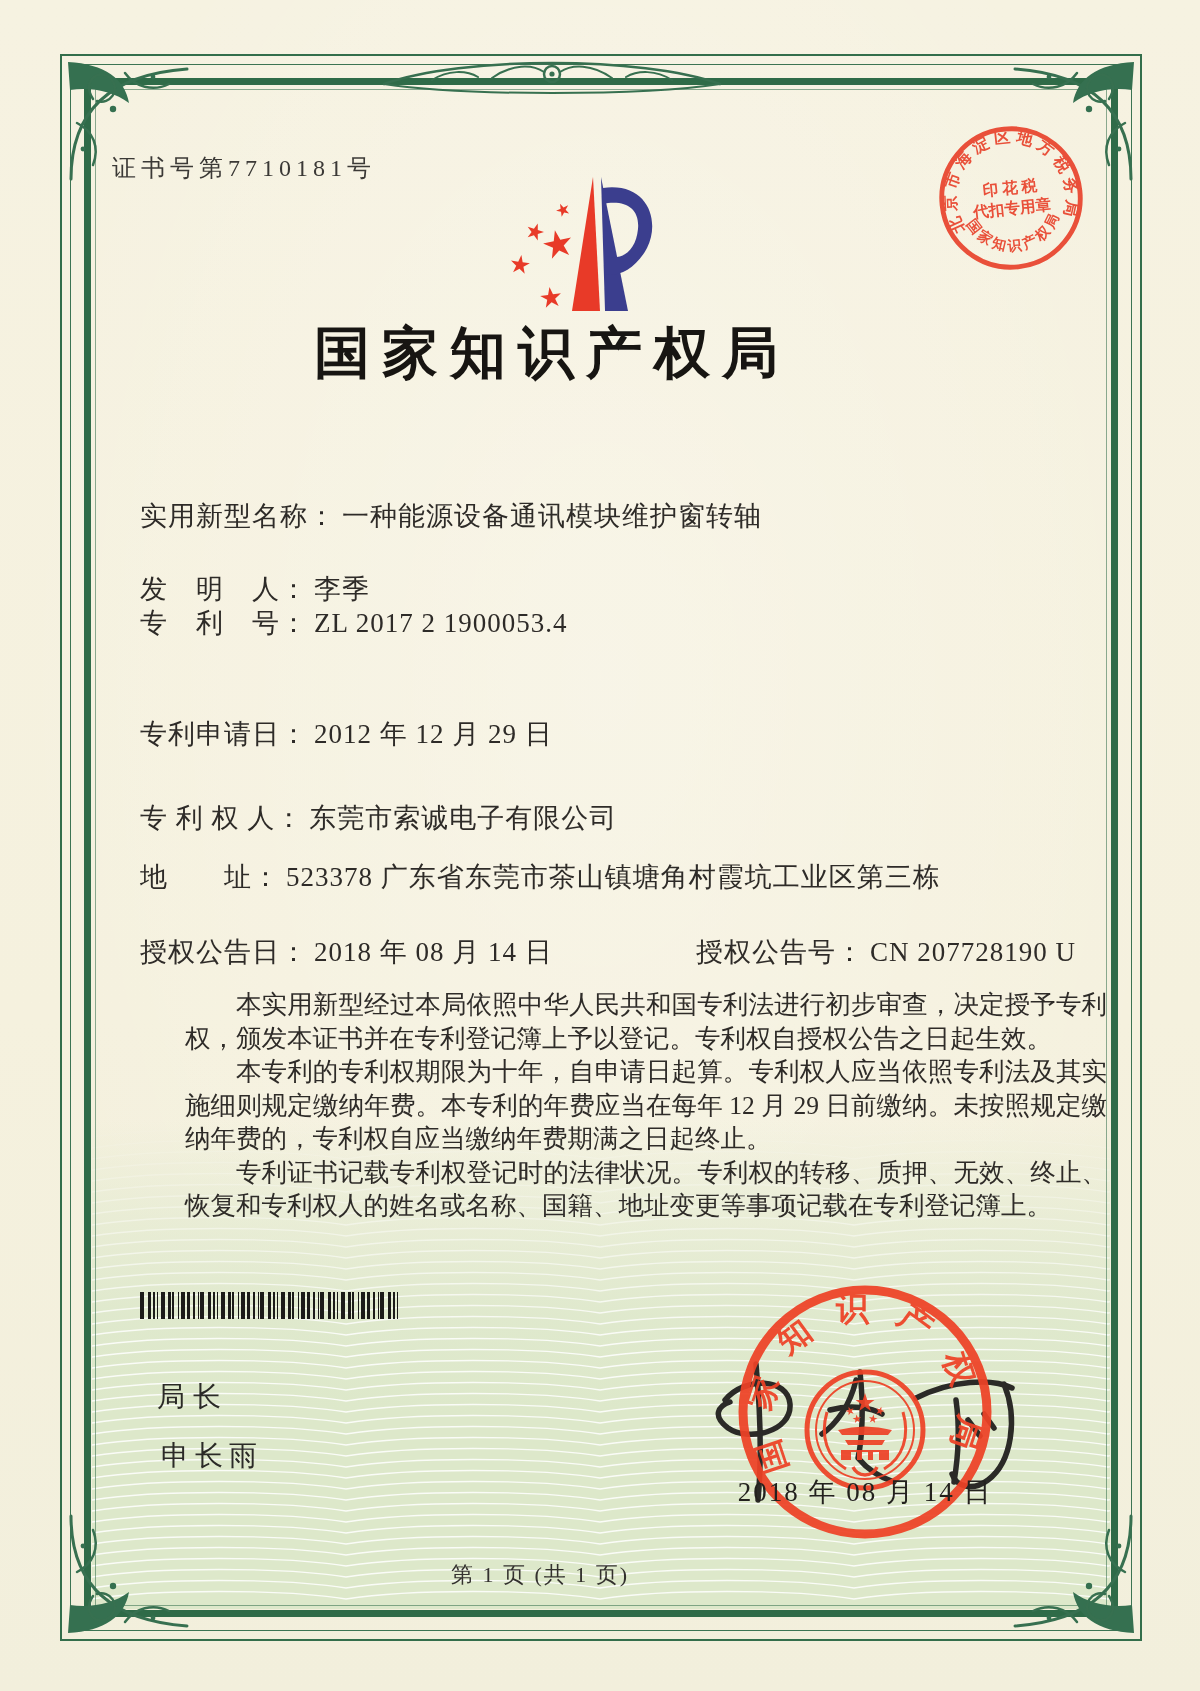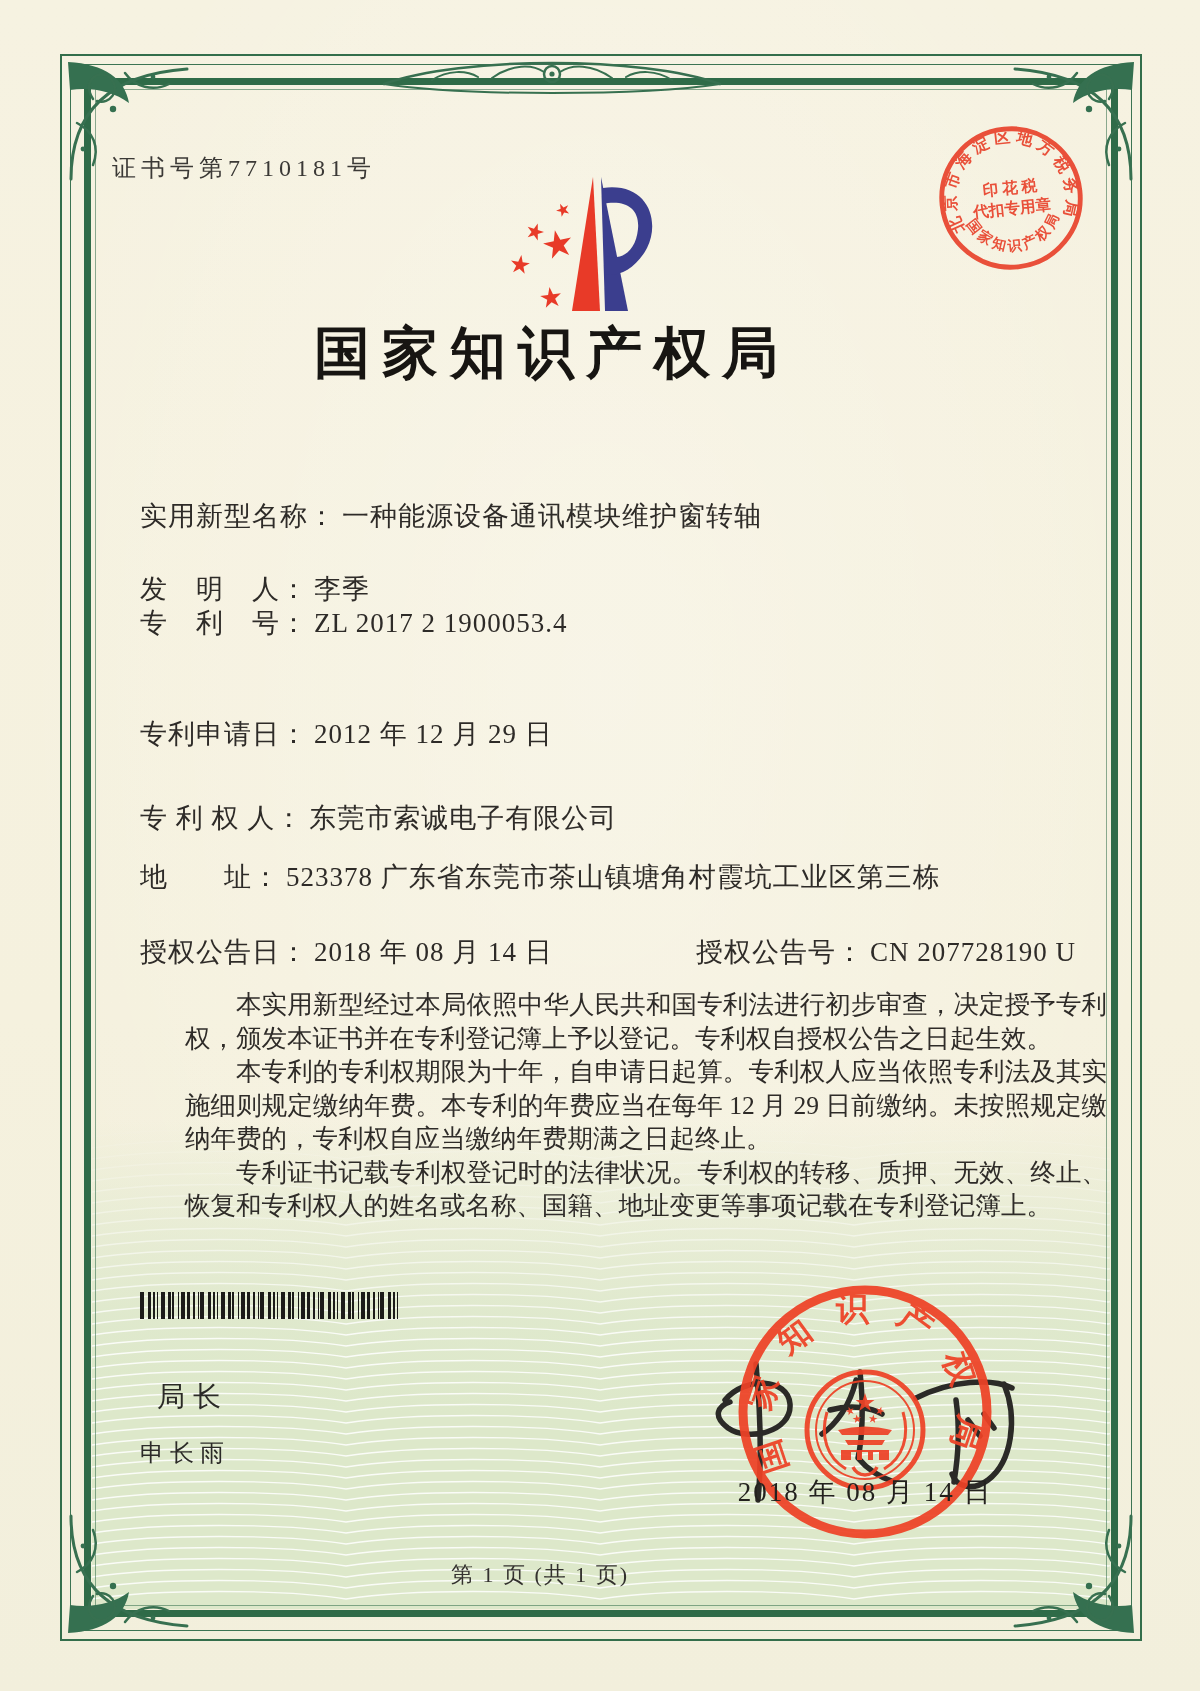--- a/index.html
+++ b/index.html
@@ -42,21 +42,21 @@
   
   .field-row{position:absolute;left:140px;font-size:27px;letter-spacing:1px;white-space:nowrap;color:#2e2b28;}
   .field-row .f-label{margin-right:6px;}
   
   .body-text{position:absolute;left:145px;top:988px;width:922px;font-size:25.5px;line-height:33.5px;text-align:justify;color:#2e2b28;margin-left:40px;}
   .body-text p{margin:0;text-indent:2em;}
   
   .barcode{position:absolute;left:140px;top:1292px;width:346px;height:27px;display:flex;align-items:stretch;}
   .barcode div{background:#1c1b19;}
   .signer-title{position:absolute;left:157px;top:1378px;font-size:28px;letter-spacing:8px;font-family:"Liberation Sans","DejaVu Sans",sans-serif;color:#2b2a27;}
-  .signer-name{position:absolute;left:140px;top:1437px;font-size:24px;letter-spacing:6px;font-family:"Liberation Sans","DejaVu Sans",sans-serif;color:#2b2a27;}
+  .signer-name{position:absolute;left:161px;top:1437px;font-size:28px;letter-spacing:6px;font-family:"Liberation Sans","DejaVu Sans",sans-serif;color:#2b2a27;}
   .signature{position:absolute;left:560px;top:1358px;}
   .seal{position:absolute;left:715px;top:1262px;}
   .seal-date{position:absolute;left:700px;top:1474px;width:330px;text-align:center;font-size:27px;letter-spacing:2px;color:#23211e;}
   .footer{position:absolute;left:540px;top:1560px;transform:translateX(-50%);font-size:22px;letter-spacing:2px;color:#33312e;white-space:nowrap;}
   .green-stroke{stroke:#377050;fill:none;stroke-linecap:round;}
 </style>
 </head>
 <body>
 
 <div class="cert">

